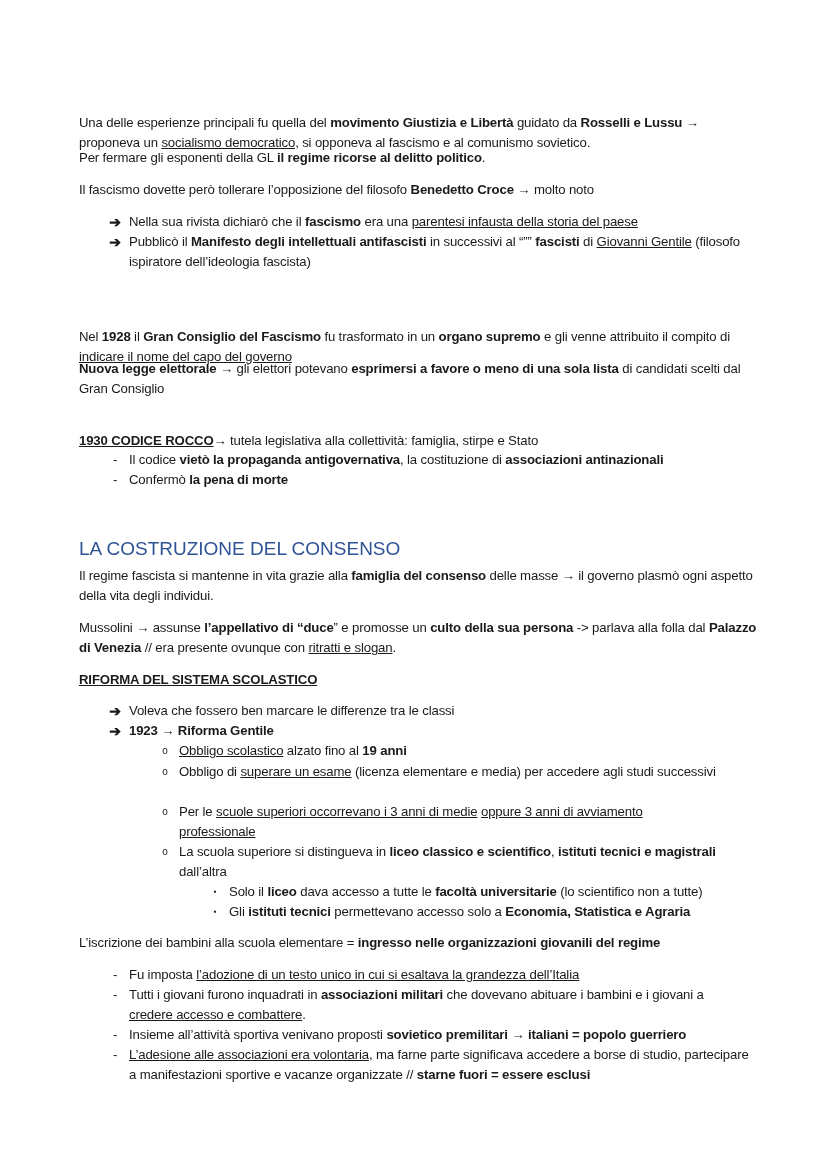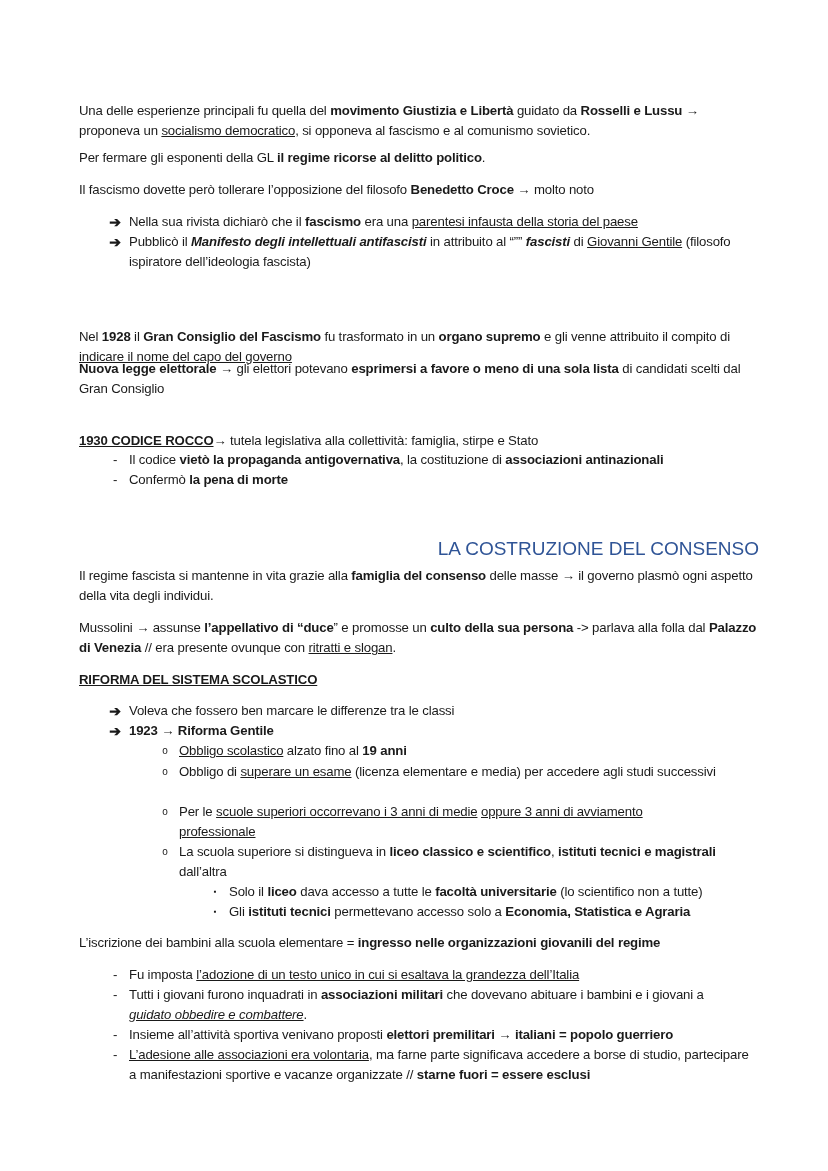--- a/index.html
+++ b/index.html
@@ -1,45 +1,45 @@
 <!DOCTYPE html>
 <html><head>
 <meta charset="utf-8">
 <style>
   html, body { margin: 0; padding: 0; background: #ffffff; }
   body { width: 828px; height: 1171px; position: relative; overflow: hidden;
          font-family: "Liberation Sans", sans-serif; color: #1a1a1a; }
   .page { position: absolute; left: 79px; top: 97px; width: 680px; font-size: 13.2px; line-height: 20px; letter-spacing: -0.15px; }
   p { margin: 0; }
   .b { font-weight: bold; }
-  .i { font-style: italic; }
+  .i { }
   .u { text-decoration: underline; }
   .blk { position: absolute; left: 0; width: 680px; }
   .li { position: absolute; }
   .marker { position: absolute; left: -22px; top: 0; width: 16px; text-align: center; }
   .arrow-marker { font-size: 14px; font-weight: bold; }
   .circle-marker { font-size: 10px; }
   .square-marker { font-size: 8px; }
-  .heading { font-size: 19px; color: #2f5496; letter-spacing: 0; text-align: right; }
+  .heading { font-size: 19px; color: #2f5496; letter-spacing: 0; }
 </style>
 </head>
 <body>
 
 <div class="page">
-  <p class="blk" style="top:4px"><span>Una delle esperienze principali fu quella del </span><span class="b">movimento Giustizia e Libertà</span><span> guidato da </span><span class="b">Rosselli e Lussu</span><span> → </span><span>proponeva un </span><span class="u">socialismo democratico,</span><span> si opponeva al fascismo e al comunismo sovietico.</span></p>
+  <p class="blk" style="top:16px"><span>Una delle esperienze principali fu quella del </span><span class="b">movimento Giustizia e Libertà</span><span> guidato da </span><span class="b">Rosselli e Lussu</span><span> → </span><span>proponeva un </span><span class="u">socialismo democratico,</span><span> si opponeva al fascismo e al comunismo sovietico.</span></p>
   <p class="blk" style="top:51px"><span>Per fermare gli esponenti della GL </span><span class="b">il regime ricorse al delitto politico</span><span>.</span></p>
   <p class="blk" style="top:83px"><span>Il fascismo dovette però tollerare l’opposizione del filosofo </span><span class="b">Benedetto Croce</span><span> → molto noto</span></p>
 
   <div class="li" style="left:50px;top:115px;width:630px">
     <span class="marker arrow-marker">➔</span>
     <p><span>Nella sua rivista dichiarò che il </span><span class="b">fascismo</span><span> era una </span><span class="u">parentesi infausta della storia del paese</span></p>
   </div>
   <div class="li" style="left:50px;top:135px;width:630px">
     <span class="marker arrow-marker">➔</span>
-    <p><span>Pubblicò il </span><span class="b i">Manifesto degli intellettuali antifascisti</span><span> in attribuito al “”” </span><span class="b i">fascisti</span><span> di </span><span class="u">Giovanni Gentile</span><span> (filosofo ispiratore dell’ideologia fascista)</span></p>
+    <p><span>Pubblicò il </span><span class="b i">Manifesto degli intellettuali antifascisti</span><span> in successivi al “”” </span><span class="b i">fascisti</span><span> di </span><span class="u">Giovanni Gentile</span><span> (filosofo ispiratore dell’ideologia fascista)</span></p>
   </div>
 
   <p class="blk" style="top:230px"><span>Nel </span><span class="b">1928</span><span> il </span><span class="b">Gran Consiglio del Fascismo</span><span> fu trasformato in un </span><span class="b">organo supremo</span><span> e gli venne attribuito il compito di </span><span class="u">indicare il nome del capo del governo</span></p>
   <p class="blk" style="top:262px"><span class="b">Nuova legge elettorale</span><span> → gli elettori potevano </span><span class="b">esprimersi a favore o meno di una sola lista</span><span> di candidati scelti dal Gran Consiglio</span></p>
   <p class="blk" style="top:334px"><span class="b u">1930 CODICE ROCCO</span><span>→ tutela legislativa alla collettività: famiglia, stirpe e Stato</span></p>
 
   <div class="li" style="left:50px;top:353px;width:630px">
     <span class="marker">-</span>
     <p><span>Il codice </span><span class="b">vietò la propaganda antigovernativa</span><span>, la costituzione di </span><span class="b">associazioni antinazionali</span></p>
   </div>
@@ -89,23 +89,23 @@
   </div>
 
   <p class="blk" style="top:836px"><span>L’iscrizione dei bambini alla scuola elementare = </span><span class="b">ingresso nelle organizzazioni giovanili del regime</span></p>
 
   <div class="li" style="left:50px;top:868px;width:630px">
     <span class="marker">-</span>
     <p><span>Fu imposta </span><span class="u">l’adozione di un testo unico in cui si esaltava la grandezza dell’Italia</span></p>
   </div>
   <div class="li" style="left:50px;top:888px;width:620px">
     <span class="marker">-</span>
-    <p><span>Tutti i giovani furono inquadrati in </span><span class="b">associazioni militari</span><span> che dovevano abituare i bambini e i giovani a </span><span class="i u">guidato obbedire e combattere</span><span>.</span></p>
+    <p><span>Tutti i giovani furono inquadrati in </span><span class="b">associazioni militari</span><span> che dovevano abituare i bambini e i giovani a </span><span class="i u">credere accesso e combattere</span><span>.</span></p>
   </div>
   <div class="li" style="left:50px;top:928px;width:640px">
     <span class="marker">-</span>
-    <p><span>Insieme all’attività sportiva venivano proposti </span><span class="b">elettori premilitari</span><span> → </span><span class="b">italiani = popolo guerriero</span></p>
+    <p><span>Insieme all’attività sportiva venivano proposti </span><span class="b">sovietico premilitari</span><span> → </span><span class="b">italiani = popolo guerriero</span></p>
   </div>
   <div class="li" style="left:50px;top:948px;width:620px">
     <span class="marker">-</span>
     <p><span class="u">L’adesione alle associazioni era volontaria</span><span>, ma farne parte significava accedere a borse di studio, partecipare a manifestazioni sportive e vacanze organizzate // </span><span class="b">starne fuori = essere esclusi</span></p>
   </div>
 </div>
 
 </body></html>

